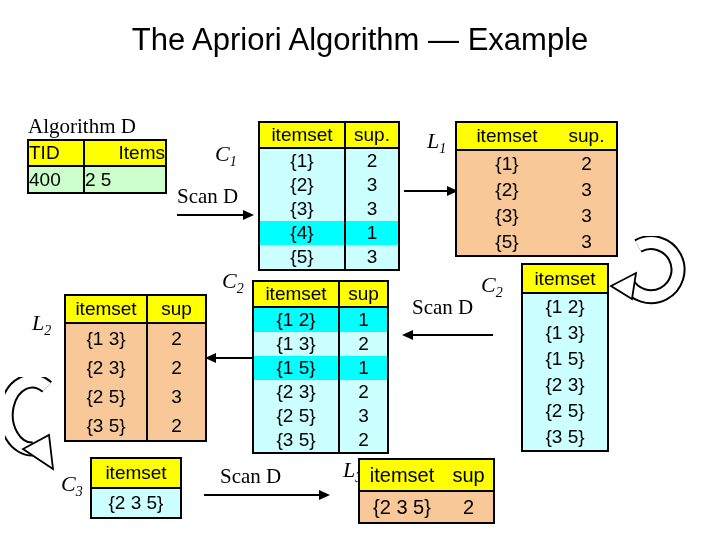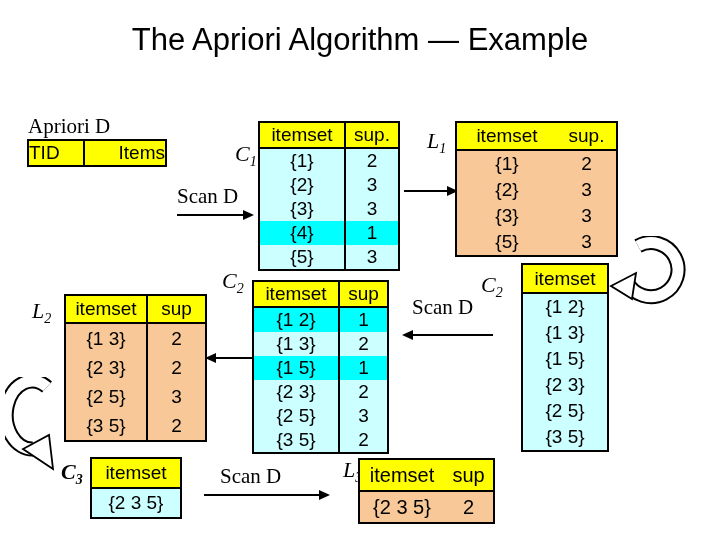--- a/index.html
+++ b/index.html
@@ -24,38 +24,42 @@
   .peach{background:#F8C898;}
   svg{display:block;}
 </style>
 </head>
 <body>
 
 <div id="slide">
 
   <div id="title" class="abs">The Apriori Algorithm — Example</div>
 
-  <div class="abs serif-label" style="left:28px;top:114px;">Apriori D</div>
+  <div class="abs serif-label" style="left:28px;top:114px;">Algorithm D</div>
 
   <table class="tbl abs" style="left:27px;top:139px;width:140px;">
     <tbody>
         <tr>
       <td class="hd vline lft" style="width:54px;height:24px;margin-top:41px;">TID</td>
       <td class="hd lft" style="height:24px;text-align:right;">Items</td>
+    </tr>
+    <tr>
+      <td class="green vline lft" style="height:25px;">400</td>
+      <td class="green lft">2 5</td>
     </tr>
   </tbody>
     </table>
 
   <div class="abs serif-label" style="left:177px;top:184px;">Scan D</div>
   <svg class="abs" style="left:176px;top:208px;" width="78" height="14" viewBox="0 0 78 14">
     <line x1="1" y1="7" x2="68" y2="7" stroke="#000" stroke-width="2.2"></line>
     <polygon points="67,2 78,7 67,12" fill="#000"></polygon>
   </svg>
 
-  <div class="abs math-label" style="left:235px;top:141px;font-family:Liberation Serif, serif;">
+  <div class="abs math-label" style="left:215px;top:141px;font-family:Liberation Serif, serif;">
     <span>C</span><sub>1</sub>
   </div>
 
   <table class="tbl abs" style="left:258px;top:121px;width:142px;">
     <tbody>
         <tr>
       <td class="hd vline" style="width:84px;height:24px;">itemset</td>
       <td class="hd" style="height:24px;">sup.</td>
     </tr>
     <tr>
@@ -192,21 +196,21 @@
       <td class="cyan ctr">2</td>
     </tr>
   </tbody>
     </table>
 
   <svg class="abs" style="left:205px;top:351px;" width="48" height="14" viewBox="0 0 48 14">
     <polygon points="11,2 0,7 11,12" fill="#000"></polygon>
     <line x1="10" y1="7" x2="47" y2="7" stroke="#000" stroke-width="2.2"></line>
   </svg>
 
-  <div class="abs math-label" style="left:32px;top:298px;">
+  <div class="abs math-label" style="left:32px;top:310px;">
     <span>L</span><sub>2</sub>
   </div>
 
   <table class="tbl abs" style="left:64px;top:294px;width:143px;">
     <tbody>
         <tr>
       <td class="hd vline" style="width:80px;height:26px;">itemset</td>
       <td class="hd" style="height:26px;">sup</td>
     </tr>
     <tr>
@@ -227,21 +231,21 @@
     </tr>
   </tbody>
     </table>
 
   <svg class="abs" style="left:5px;top:377px;" width="62" height="104" viewBox="0 0 62 104">
     <path d="M 42 10 A 26 34 0 1 0 28 72" fill="none" stroke="#000" stroke-width="15"></path>
     <path d="M 42 10 A 26 34 0 1 0 28 72" fill="none" stroke="#fff" stroke-width="11"></path>
     <polygon points="48,92 18,72 44,58" fill="#fff" stroke="#000" stroke-width="1.8"></polygon>
   </svg>
 
-  <div class="abs math-label" style="left:61px;top:459px;font-weight:bold;">
+  <div class="abs math-label" style="left:61px;top:471px;">
     <span>C</span><sub>3</sub>
   </div>
 
   <table class="tbl abs" style="left:90px;top:457px;width:92px;">
     <tbody>
         <tr>
       <td class="hd" style="height:28px;">itemset</td>
     </tr>
     <tr>
       <td class="cyan ctr" style="height:28px;">{2 3 5}</td>

